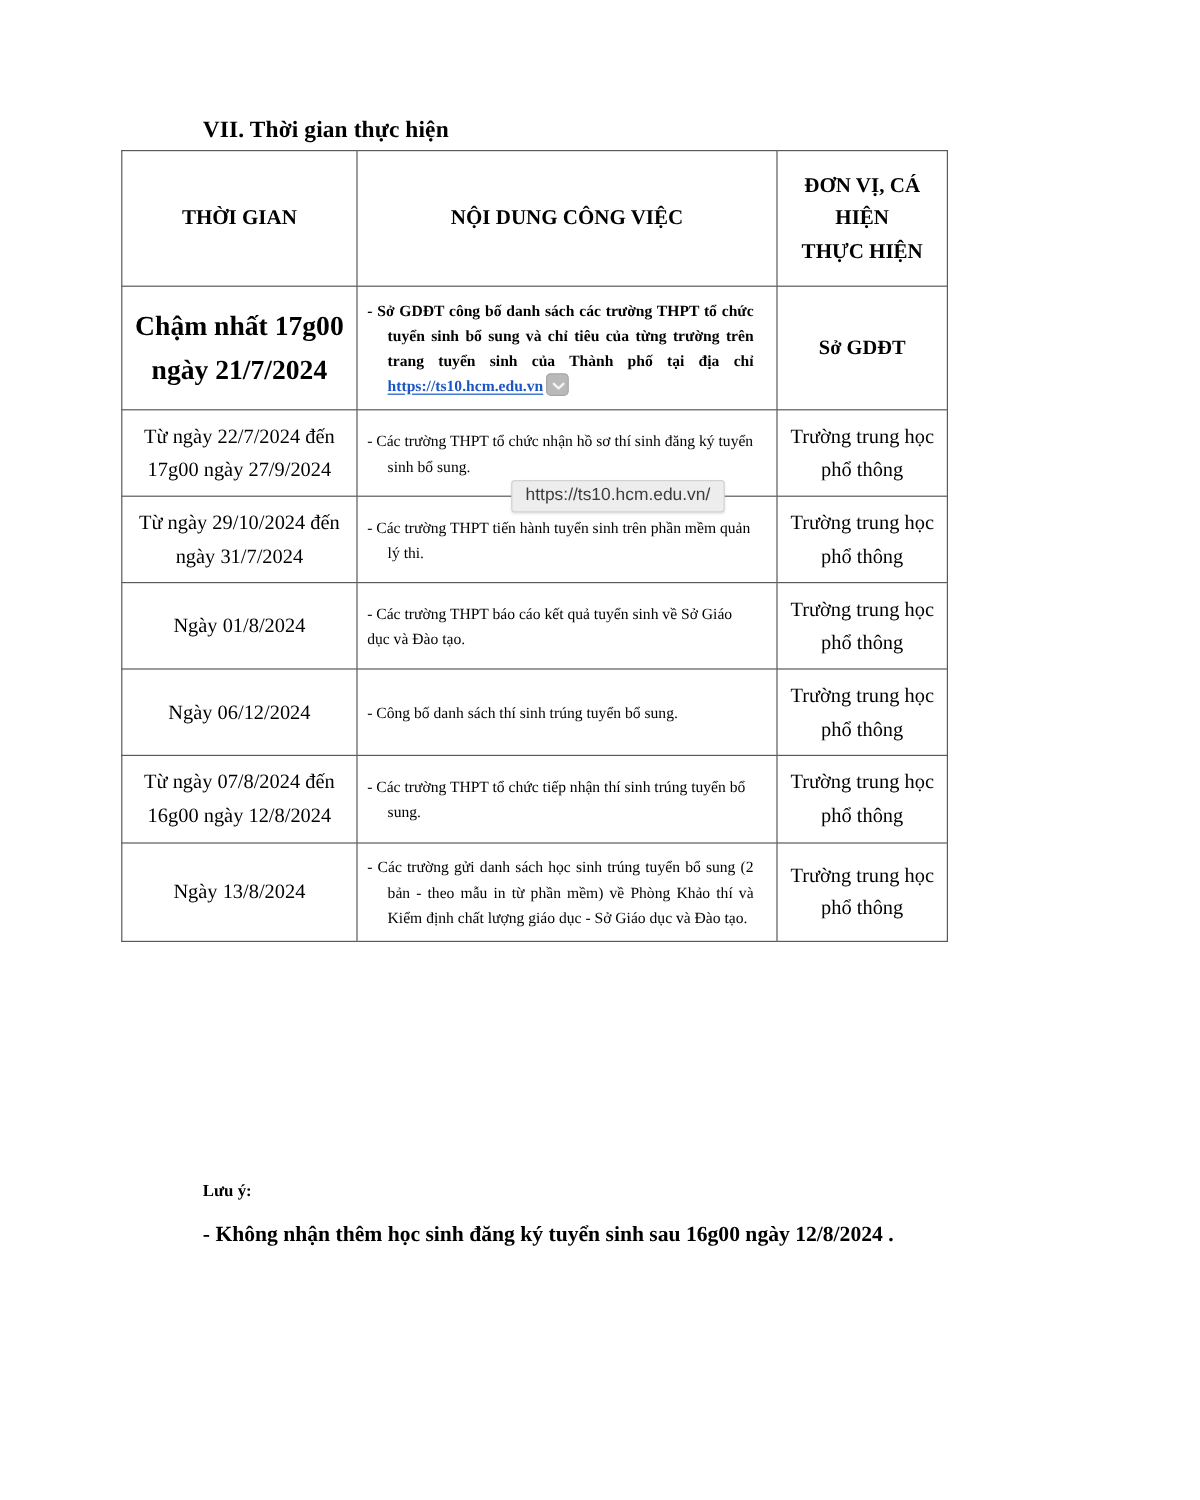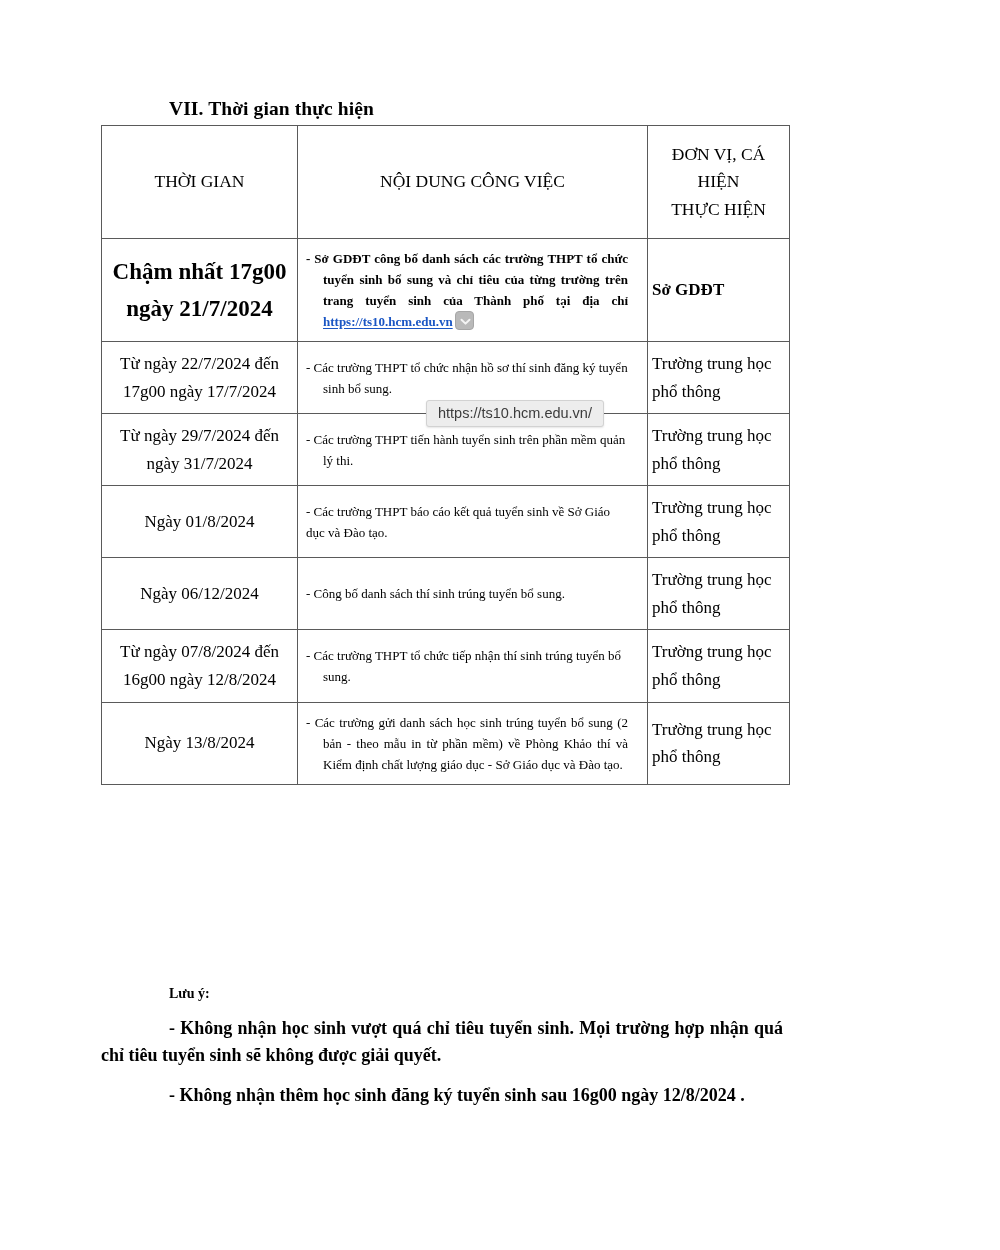--- a/index.html
+++ b/index.html
@@ -59,21 +59,21 @@
     vertical-align: middle;
     color: #000;
   }
   .col-time   { width: 196px; }
   .col-work   { width: 350px; }
   .col-unit   { width: 142px; }
 
   .doc-table thead th {
     text-align: center;
     font-size: 17.5px;
-    font-weight: normal;
+    font-weight: bold;
     height: 113px;
     padding: 4px 6px;
     line-height: 1.55;
   }
   th.h-unit { font-size: 16.5px; line-height: 1.72; }
 
   td.cell-time {
     text-align: center;
     font-size: 17px;
     line-height: 1.62;
@@ -85,21 +85,21 @@
     font-size: 13px;
     line-height: 1.62;
     padding: 9px 19px 9px 8px;
     text-align: justify;
     text-justify: inter-word;
   }
   td.cell-work.bold { font-weight: bold; }
   td.cell-work.noj { text-align: left; }
 
   td.cell-unit {
-    text-align: left;
+    text-align: center;
     font-size: 17px;
     line-height: 1.62;
     padding: 8px 4px;
   }
   td.cell-unit.bold { font-weight: bold; }
   .work-body { display: block; padding-left: 17px; text-indent: -17px; }
 
   
   a.doc-link {
     color: #1a56c4;
@@ -194,29 +194,29 @@
               <span class="work-body">
                 <span>- Sở GDĐT công bố danh sách các trường THPT tổ chức tuyển sinh bổ sung và chỉ tiêu của từng trường trên trang tuyển sinh của Thành phố tại địa chỉ </span><a class="doc-link" href="#">https://ts10.hcm.edu.vn</a><span class="link-dropdown"><svg width="13" height="11" viewBox="0 0 13 11">
                       <path d="M2.5 3.8 L6.5 7.6 L10.5 3.8" stroke="#f4f4f4" stroke-width="2" fill="none" stroke-linecap="round" stroke-linejoin="round"></path>
                     </svg></span>
               </span>
             </td>
             <td class="cell-unit bold">Sở GDĐT</td>
           </tr>
 
           <tr>
-            <td class="cell-time">Từ ngày 22/7/2024 đến 17g00 ngày 17/7/2024</td>
+            <td class="cell-time">Từ ngày 22/7/2024 đến 17g00 ngày 27/9/2024</td>
             <td class="cell-work noj">
               <span class="work-body">- Các trường THPT tổ chức nhận hồ sơ thí sinh đăng ký tuyển sinh bổ sung.</span>
             </td>
             <td class="cell-unit">Trường trung học phổ thông</td>
           </tr>
 
           <tr>
-            <td class="cell-time">Từ ngày 29/7/2024 đến ngày 31/7/2024</td>
+            <td class="cell-time">Từ ngày 29/10/2024 đến ngày 31/7/2024</td>
             <td class="cell-work noj">
               <span class="work-body">- Các trường THPT tiến hành tuyển sinh trên phần mềm quản lý thi.</span>
             </td>
             <td class="cell-unit">Trường trung học phổ thông</td>
           </tr>
 
           <tr>
             <td class="cell-time">Ngày 01/8/2024</td>
             <td class="cell-work noj">
               <span>- Các trường THPT báo cáo kết quả tuyển sinh về Sở Giáo dục và Đào tạo.</span>
@@ -246,21 +246,20 @@
               <span class="work-body">- Các trường gửi danh sách học sinh trúng tuyển bổ sung (2 bản - theo mẫu in từ phần mềm) về Phòng Khảo thí và Kiểm định chất lượng giáo dục - Sở Giáo dục và Đào tạo.</span>
             </td>
             <td class="cell-unit">Trường trung học phổ thông</td>
           </tr>
 
         </tbody>
       </table>
 
       <div class="notes">
         <div class="note-label">Lưu ý:</div>
-        <div class="note-par">- Không nhận học sinh vượt quá chỉ tiêu tuyển sinh. Mọi trường hợp nhận quá chỉ tiêu tuyển sinh sẽ không được giải quyết.</div>
         <div class="note-par last">- Không nhận thêm học sinh đăng ký tuyển sinh sau 16g00 ngày 12/8/2024 .</div>
       </div>
 
       <div class="url-tooltip">https://ts10.hcm.edu.vn/</div>
 
     </div>
   </div>
 </div>
 
 </body></html>

